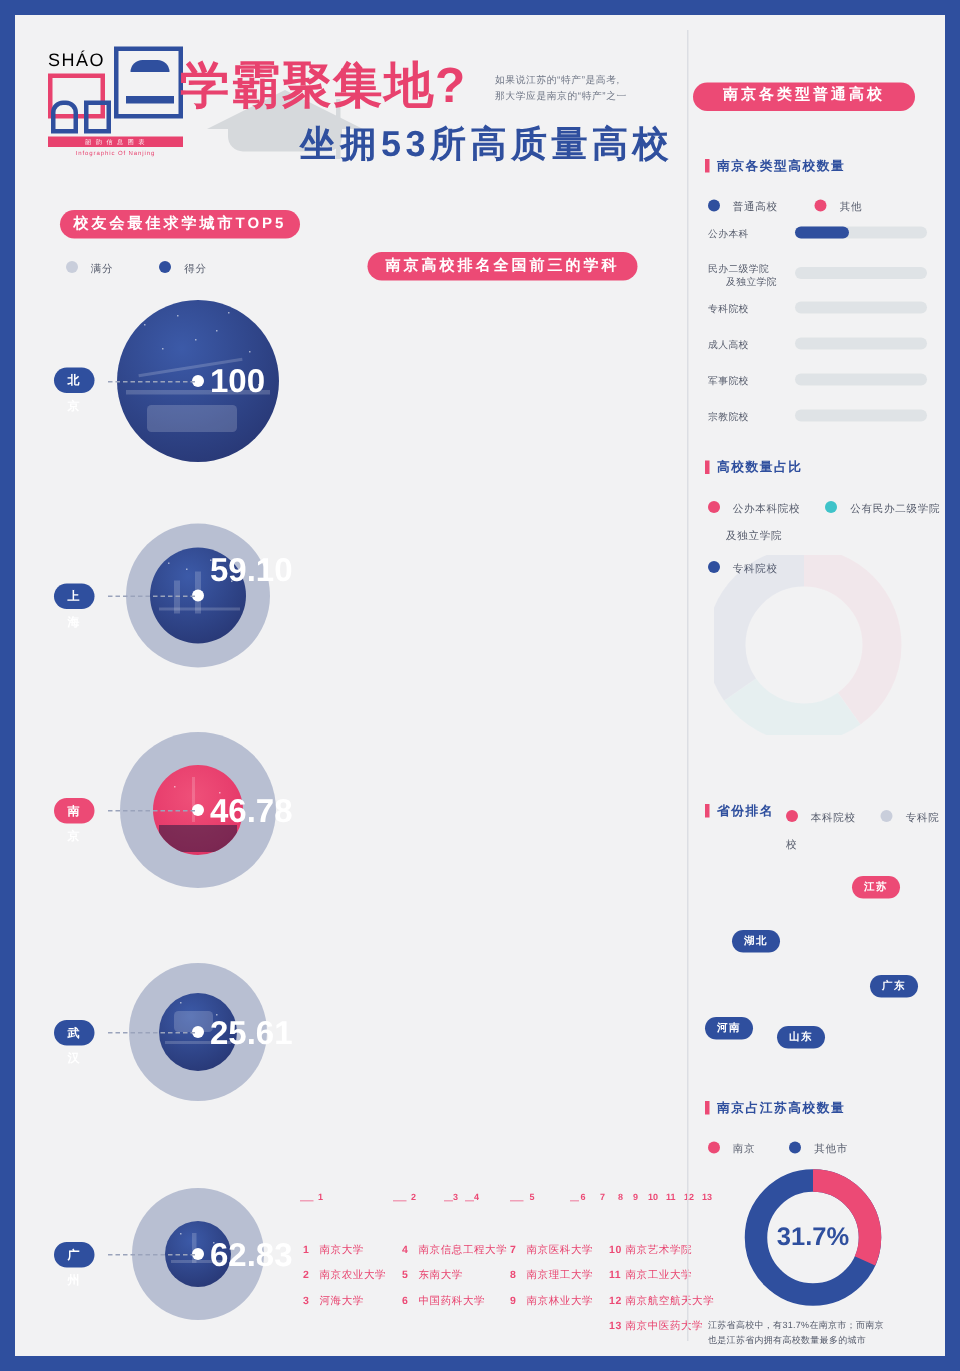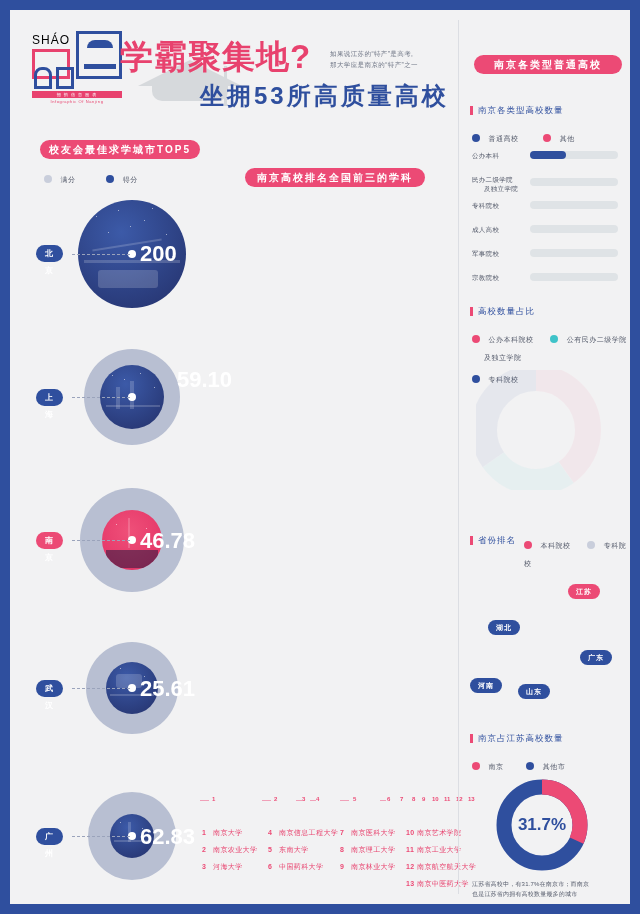--- a/index.html
+++ b/index.html
@@ -56,21 +56,21 @@
   .dash{position:absolute;height:0;border-top:1px dashed #9aa3bb;}
   
   .uni-col{position:absolute;font-size:7px;color:#e8426e;letter-spacing:.4px;}
   .uni-row{margin-bottom:7px;white-space:nowrap;}
   .uni-n{display:inline-block;width:11px;color:#ec4a75;font-weight:bold;}
   .tick{position:absolute;font-size:6px;color:#ec4a75;font-weight:bold;}
   .tickline{position:absolute;border-top:1px solid #f0a0b8;width:9px;}
   
   .rpanel{position:absolute;left:448px;top:0;width:172px;height:894px;}
   .vdiv{position:absolute;left:448px;top:10px;width:1px;height:874px;background:#dcdee3;}
-  .sechead{position:absolute;font-size:8.5px;font-weight:normal;color:#2f4f9e;letter-spacing:1px;}
+  .sechead{position:absolute;font-size:8.5px;font-weight:bold;color:#2f4f9e;letter-spacing:1px;}
   .sechead:before{content:"";position:absolute;left:-8px;top:1px;width:3px;height:9px;background:#ec4a75;}
   .barrow{position:absolute;font-size:6.5px;color:#555b6b;letter-spacing:.3px;}
   .track{position:absolute;height:8px;border-radius:4px;background:#dfe3e6;}
   .fill{position:absolute;height:8px;border-radius:4px;background:#2f4f9e;}
   .prov{position:absolute;height:15px;line-height:15px;padding:0 8px;border-radius:8px;font-size:7px;font-weight:bold;color:#fff;letter-spacing:1px;}
   .prov.b{background:#2f4f9e;}
   .prov.p{background:#ec4a75;}
   .note{position:absolute;font-size:6px;line-height:10px;color:#555b6b;letter-spacing:.2px;}
   .ghost{position:absolute;opacity:.06;}
 </style>
@@ -124,38 +124,38 @@
       <div class="speck" style="left:18px;top:16px;"></div>
         <div class="speck" style="left:40px;top:10px;"></div>
       <div class="speck" style="left:66px;top:20px;"></div>
         <div class="speck" style="left:88px;top:34px;"></div>
       <div class="speck" style="left:30px;top:32px;"></div>
         <div class="speck" style="left:74px;top:8px;"></div>
       <div class="speck" style="left:52px;top:26px;"></div>
         <div class="speck" style="left:94px;top:56px;"></div>
     </div>
     <div class="dot-mark" style="left:118px;top:240px;"></div>
-    <div class="val" style="left:130px;top:231px;">200</div>
+    <div class="val" style="left:130px;top:231px;">100</div>
     <div class="dash" style="left:62px;top:244px;width:58px;"></div>
     <div class="clabel b" style="left:26px;top:235px;">北京</div>
   </div>
 
   <div class="city">
     <div class="halo" style="left:74px;top:339px;width:96px;height:96px;"></div>
     <div class="core blue" style="left:90px;top:355px;width:64px;height:64px;">
       <div class="shape" style="left:6px;top:40px;width:54px;height:2px;"></div>
       <div class="shape" style="left:16px;top:22px;width:4px;height:22px;"></div>
       <div class="shape" style="left:30px;top:16px;width:4px;height:28px;"></div>
       <div class="speck" style="left:12px;top:10px;"></div>
         <div class="speck" style="left:40px;top:8px;"></div>
       <div class="speck" style="left:54px;top:22px;"></div>
         <div class="speck" style="left:24px;top:14px;"></div>
     </div>
     <div class="dot-mark" style="left:118px;top:383px;"></div>
-    <div class="val" style="left:130px;top:357px;margin-left:37px;">59.10</div>
+    <div class="val" style="left:130px;top:357px;">59.10</div>
     <div class="dash" style="left:62px;top:387px;width:58px;"></div>
     <div class="clabel b" style="left:26px;top:379px;">上海</div>
   </div>
 
   <div class="city">
     <div class="halo" style="left:70px;top:478px;width:104px;height:104px;"></div>
     <div class="core pink" style="left:92px;top:500px;width:60px;height:60px;">
       <div class="shape" style="left:4px;top:40px;width:52px;height:18px;background:rgba(20,24,60,.5);"></div>
       <div class="shape" style="left:26px;top:8px;width:2px;height:30px;"></div>
       <div class="speck" style="left:14px;top:14px;"></div>
@@ -237,21 +237,21 @@
   <div class="uni-col" style="left:396px;top:818px;">
     <div class="uni-row"><span class="uni-n">10</span><span>南京艺术学院</span></div>
     <div class="uni-row"><span class="uni-n">11</span><span>南京工业大学</span></div>
     <div class="uni-row"><span class="uni-n">12</span><span>南京航空航天大学</span></div>
     <div class="uni-row"><span class="uni-n">13</span><span>南京中医药大学</span></div>
   </div>
 
   <div class="vdiv"></div>
   <div class="rpanel">
 
-    <div class="pill" style="left:16px;top:45px;width:148px;">南京各类型普通高校</div>
+    <div class="pill" style="left:4px;top:45px;width:148px;font-family:Liberation Mono, monospace;">南京各类型普通高校</div>
 
     <div class="sechead" style="left:20px;top:95px;">南京各类型高校数量</div>
 
     <div style="position:absolute;left:14px;top:117px;">
       <span class="ldot" style="background:#2f4f9e;"></span>
       <span class="ltext">普通高校</span>
       <span style="display:inline-block;width:16px;"></span>
       <span class="ldot" style="background:#ec4a75;"></span>
       <span class="ltext">其他</span>
     </div>

